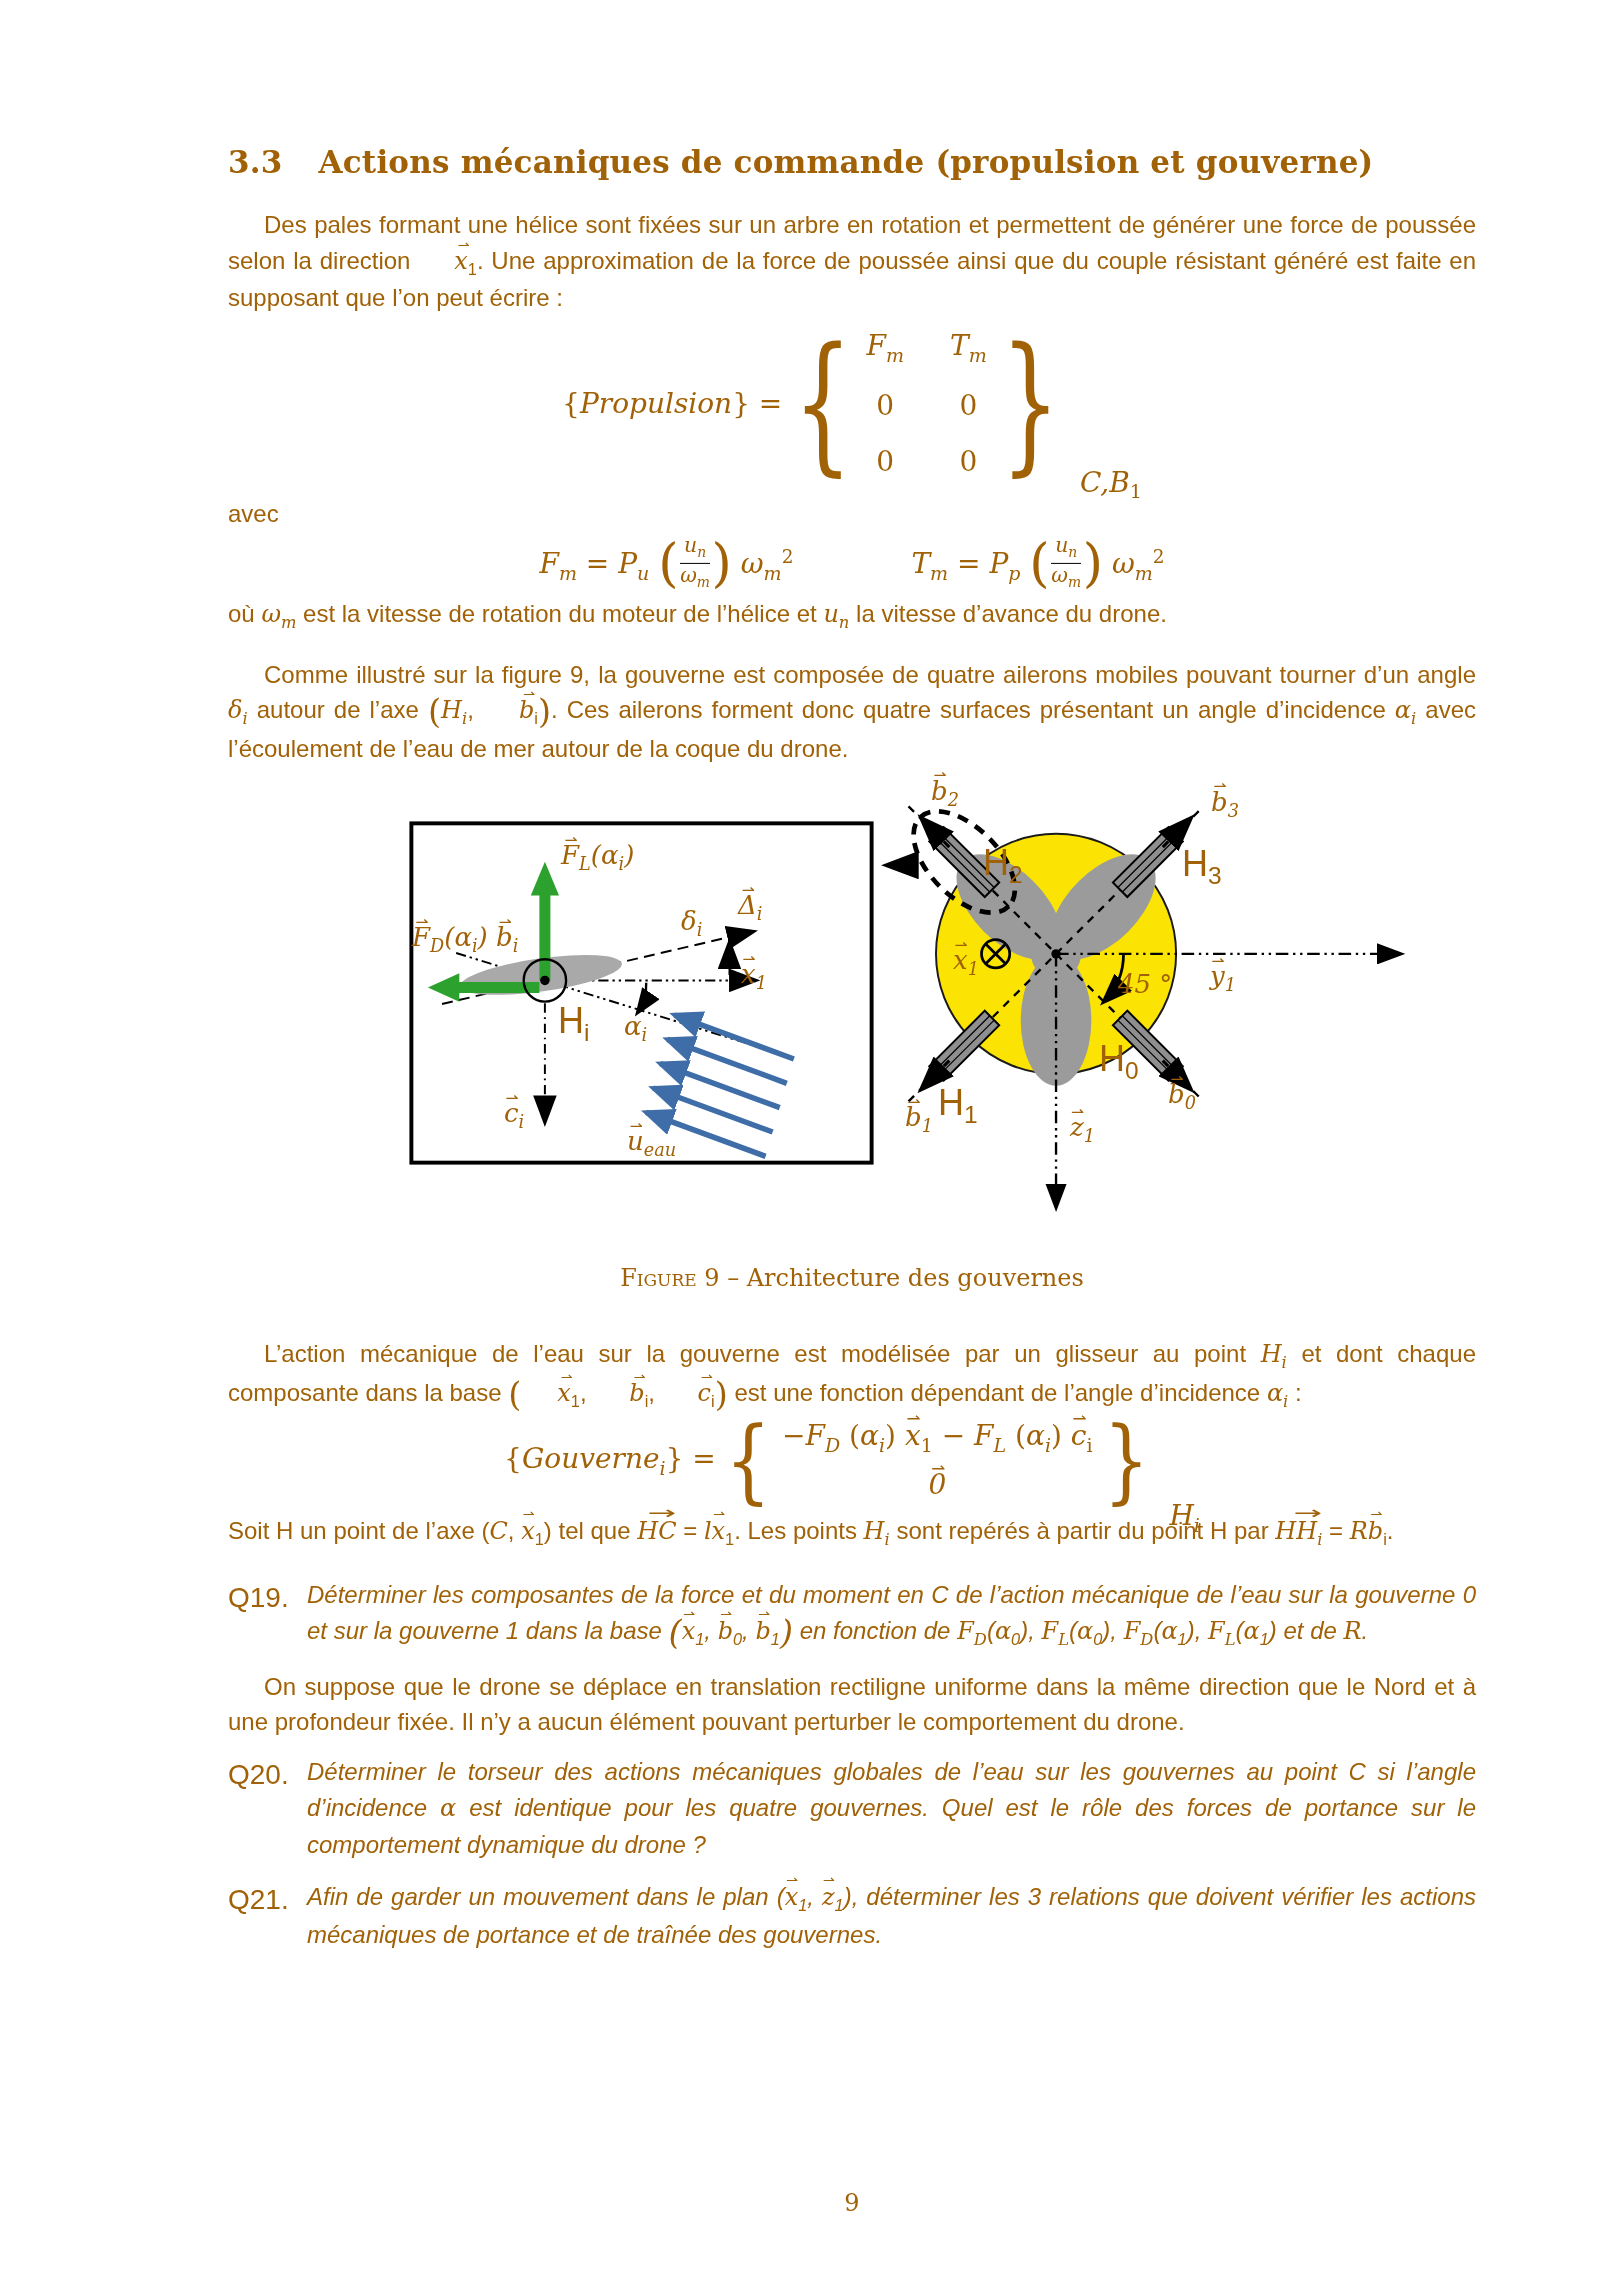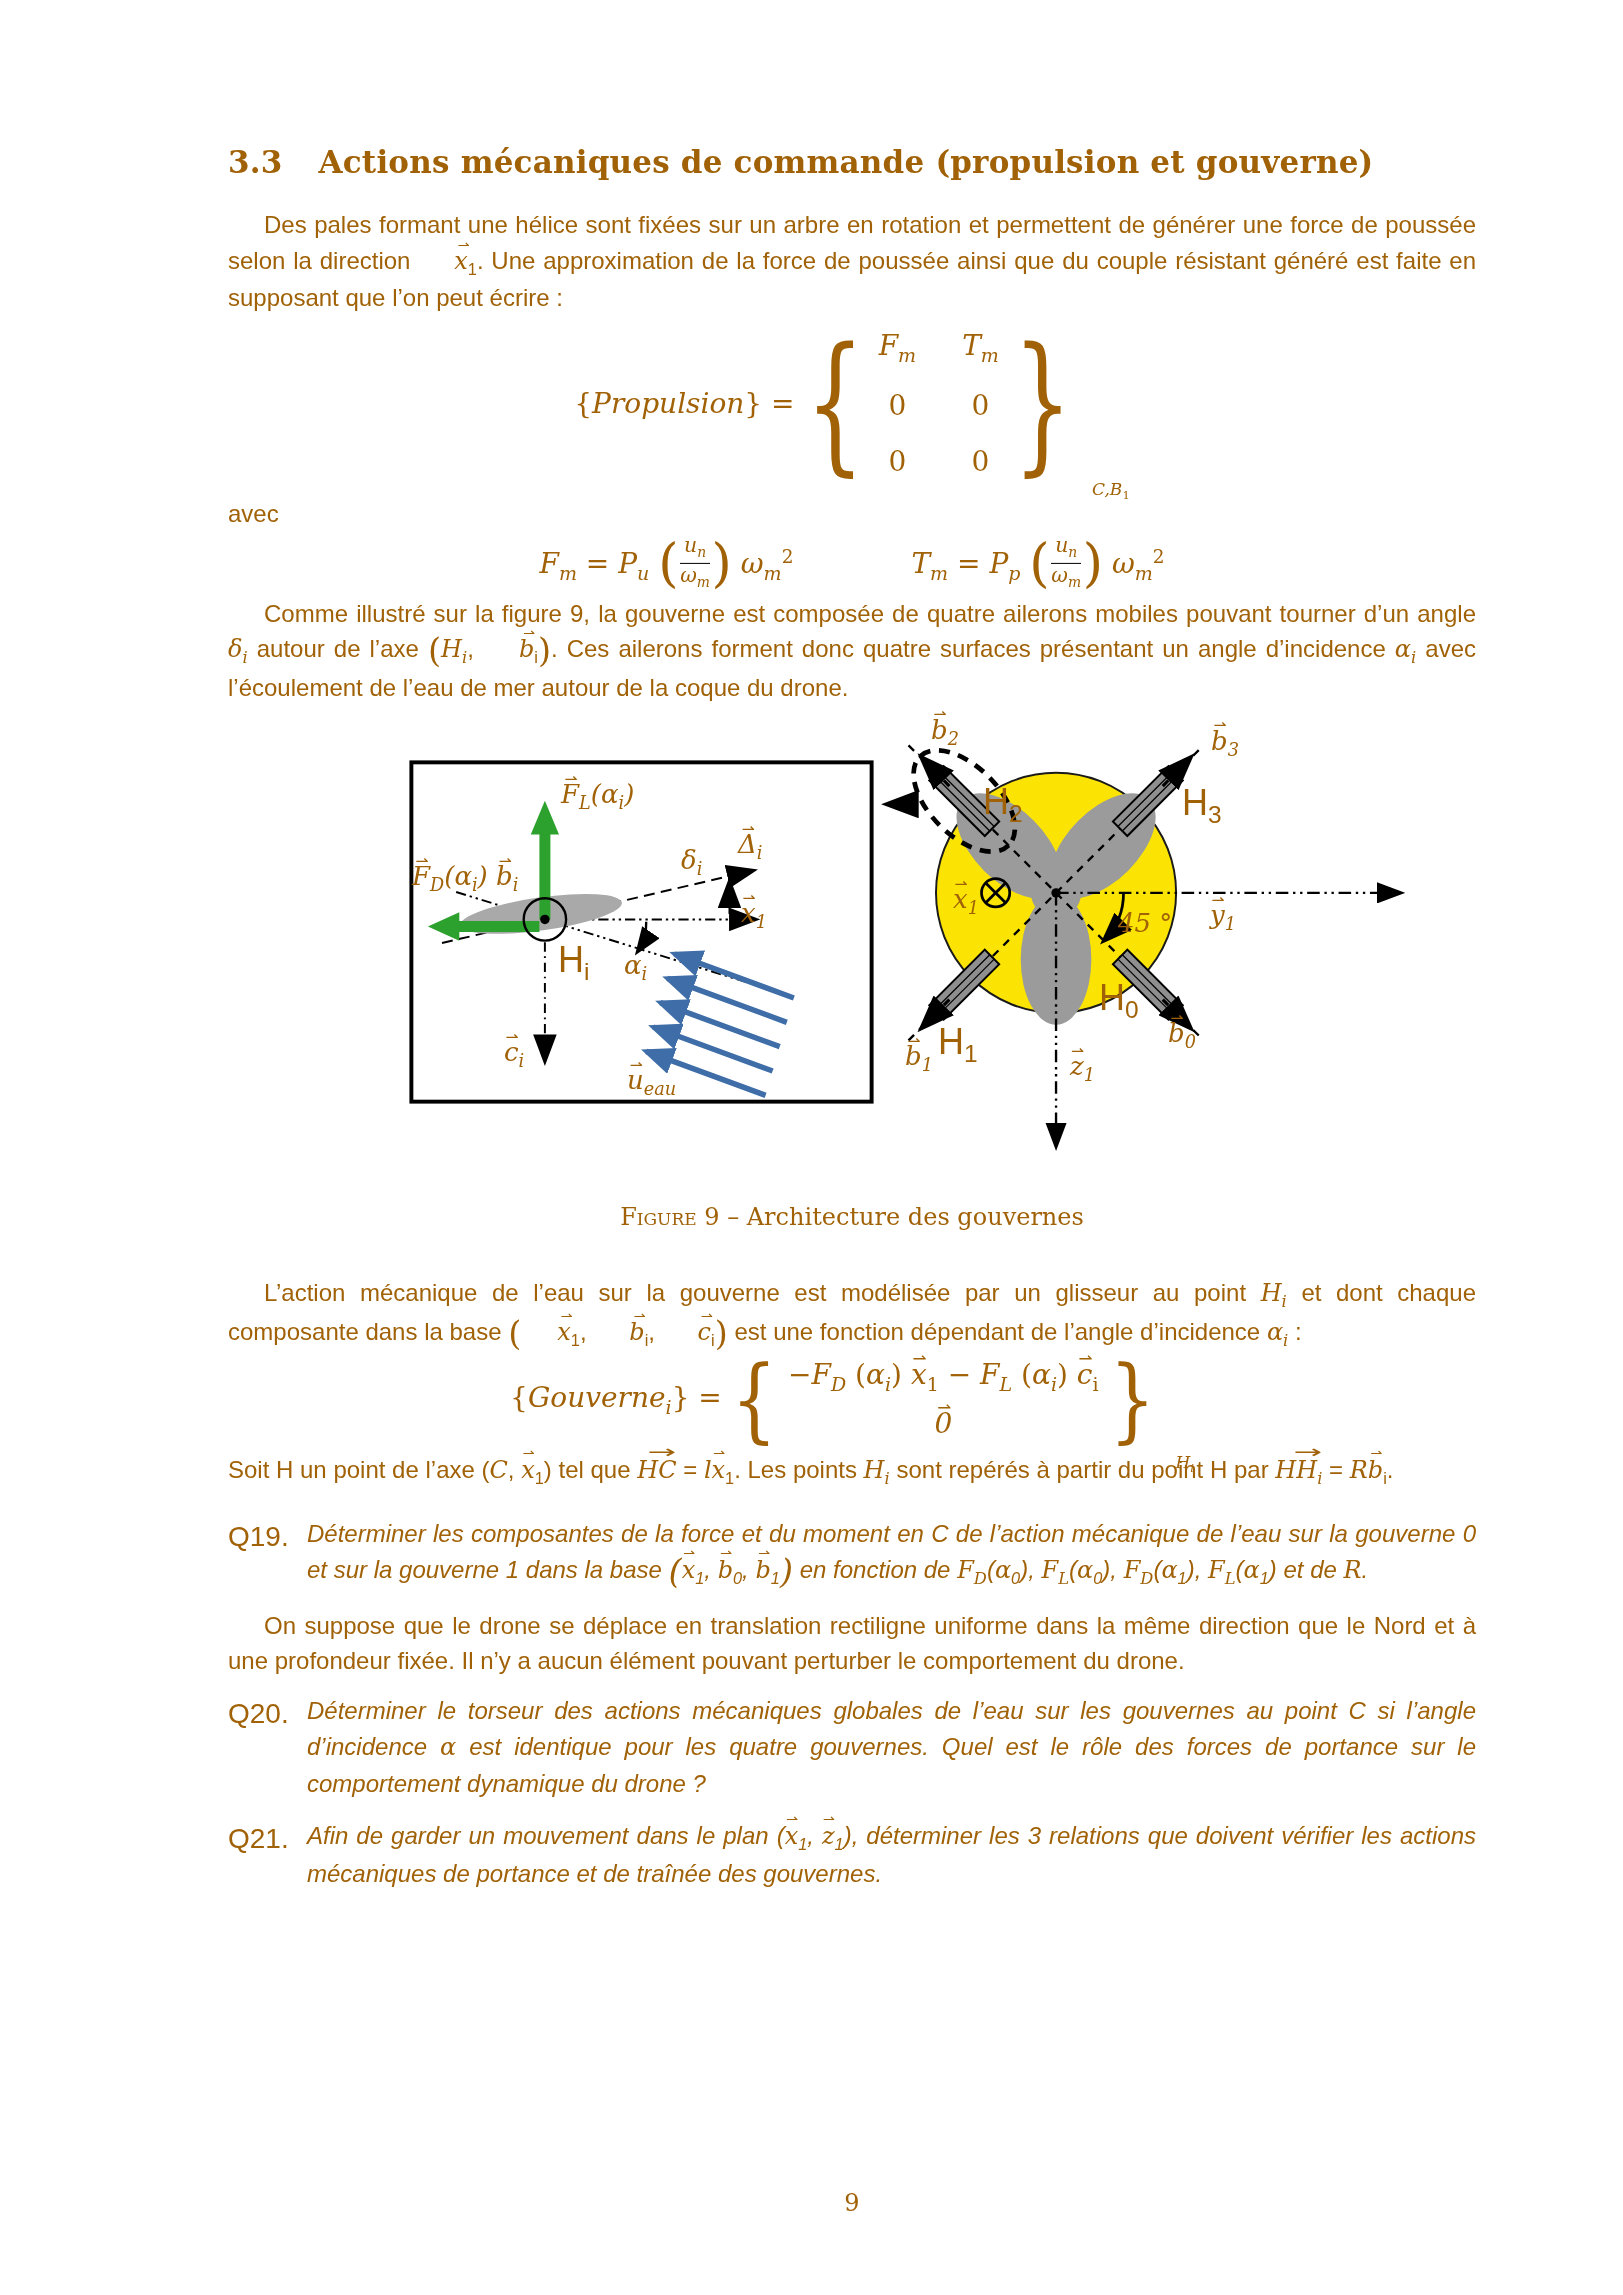--- a/index.html
+++ b/index.html
@@ -29,21 +29,21 @@
   
   .eq{display:flex;justify-content:center;align-items:center;
       font-family:"DejaVu Serif",serif;font-size:28px;}
   .eq-propulsion{margin:12.6px 0 17.3px 0;}
   .tbrace{font-family:"DejaVu Serif",serif;font-weight:200;line-height:1;display:inline-block;}
   .tb3{font-size:93px;transform:scaleY(1.62);}
   .tb2{font-size:72px;transform:scaleY(1.28);}
   .torsor-grid{display:grid;grid-template-columns:auto auto;column-gap:46px;row-gap:23.6px;
                text-align:center;margin:0 14px;}
   .torsor-col{display:flex;flex-direction:column;align-items:center;row-gap:12.6px;margin:0 11px;}
-  .tframe{align-self:flex-end;font-size:17px;transform:translateY(23.6px);margin-left:20px;}
+  .tframe{align-self:flex-end;font-size:28px;transform:translateY(23.6px);margin-left:20px;}
   .eq-fmtm{gap:118px;margin:3.1px 0 1.6px 0;}
   .frac{display:inline-flex;flex-direction:column;align-items:center;vertical-align:middle;
         font-size:20.4px;line-height:1.15;margin:0 1.6px;transform:translateY(-3.1px);}
   .frac .num{border-bottom:1.6px solid #000;padding:0 3.9px 1.6px;}
   .paren{font-size:52px;font-weight:300;line-height:0;vertical-align:-0.16em;}
   .centerline{text-align:center;text-indent:0;}
   .eq-gouverne{margin:4.7px 0 11px 0;}
 
   
   .q{display:flex;margin:0 0 15.7px 0;}
@@ -94,20 +94,21 @@
       <span><i>F<sub>m</sub></i> = <i>P<sub>u</sub></i> <span class="paren">(</span><span class="frac">
             <span class="num"><i>u<sub>n</sub></i></span>
             <span class="den"><i>ω<sub>m</sub></i></span>
           </span><span class="paren">)</span> <i>ω<sub>m</sub></i><sup>2</sup></span>
       <span><i>T<sub>m</sub></i> = <i>P<sub>p</sub></i> <span class="paren">(</span><span class="frac">
             <span class="num"><i>u<sub>n</sub></i></span>
             <span class="den"><i>ω<sub>m</sub></i></span>
           </span><span class="paren">)</span> <i>ω<sub>m</sub></i><sup>2</sup></span>
     </div>
 
+    <p class="body centerline" style="margin-bottom:22px;">où <i>ω<sub>m</sub></i> est la vitesse de rotation du moteur de l’hélice et <i>u<sub>n</sub></i> la vitesse d’avance du drone.</p>
 
     <p class="body ind" style="margin-bottom:0;">Comme illustré sur la figure 9, la gouverne est composée de quatre ailerons mobiles pouvant tourner d’un angle <i>δ<sub>i</sub></i> autour de l’axe <span class="bigp">(</span><i>H<sub>i</sub></i>, <span class="vec">b</span><sub>i</sub><span class="bigp">)</span>. Ces ailerons forment donc quatre surfaces présentant un angle d’incidence <i>α<sub>i</sub></i> avec l’écoulement de l’eau de mer autour de la coque du drone.</p>
 
     <figure class="fig">
 
       <svg class="svgabs" style="left:181px;top:50px;" width="465" height="344" viewBox="0 0 592 438">
         <defs>
           <marker id="ab" markerWidth="12" markerHeight="9" refX="10" refY="4.5" orient="auto">
             <path d="M0,0 L12,4.5 L0,9 z" fill="#000"></path>
           </marker>

